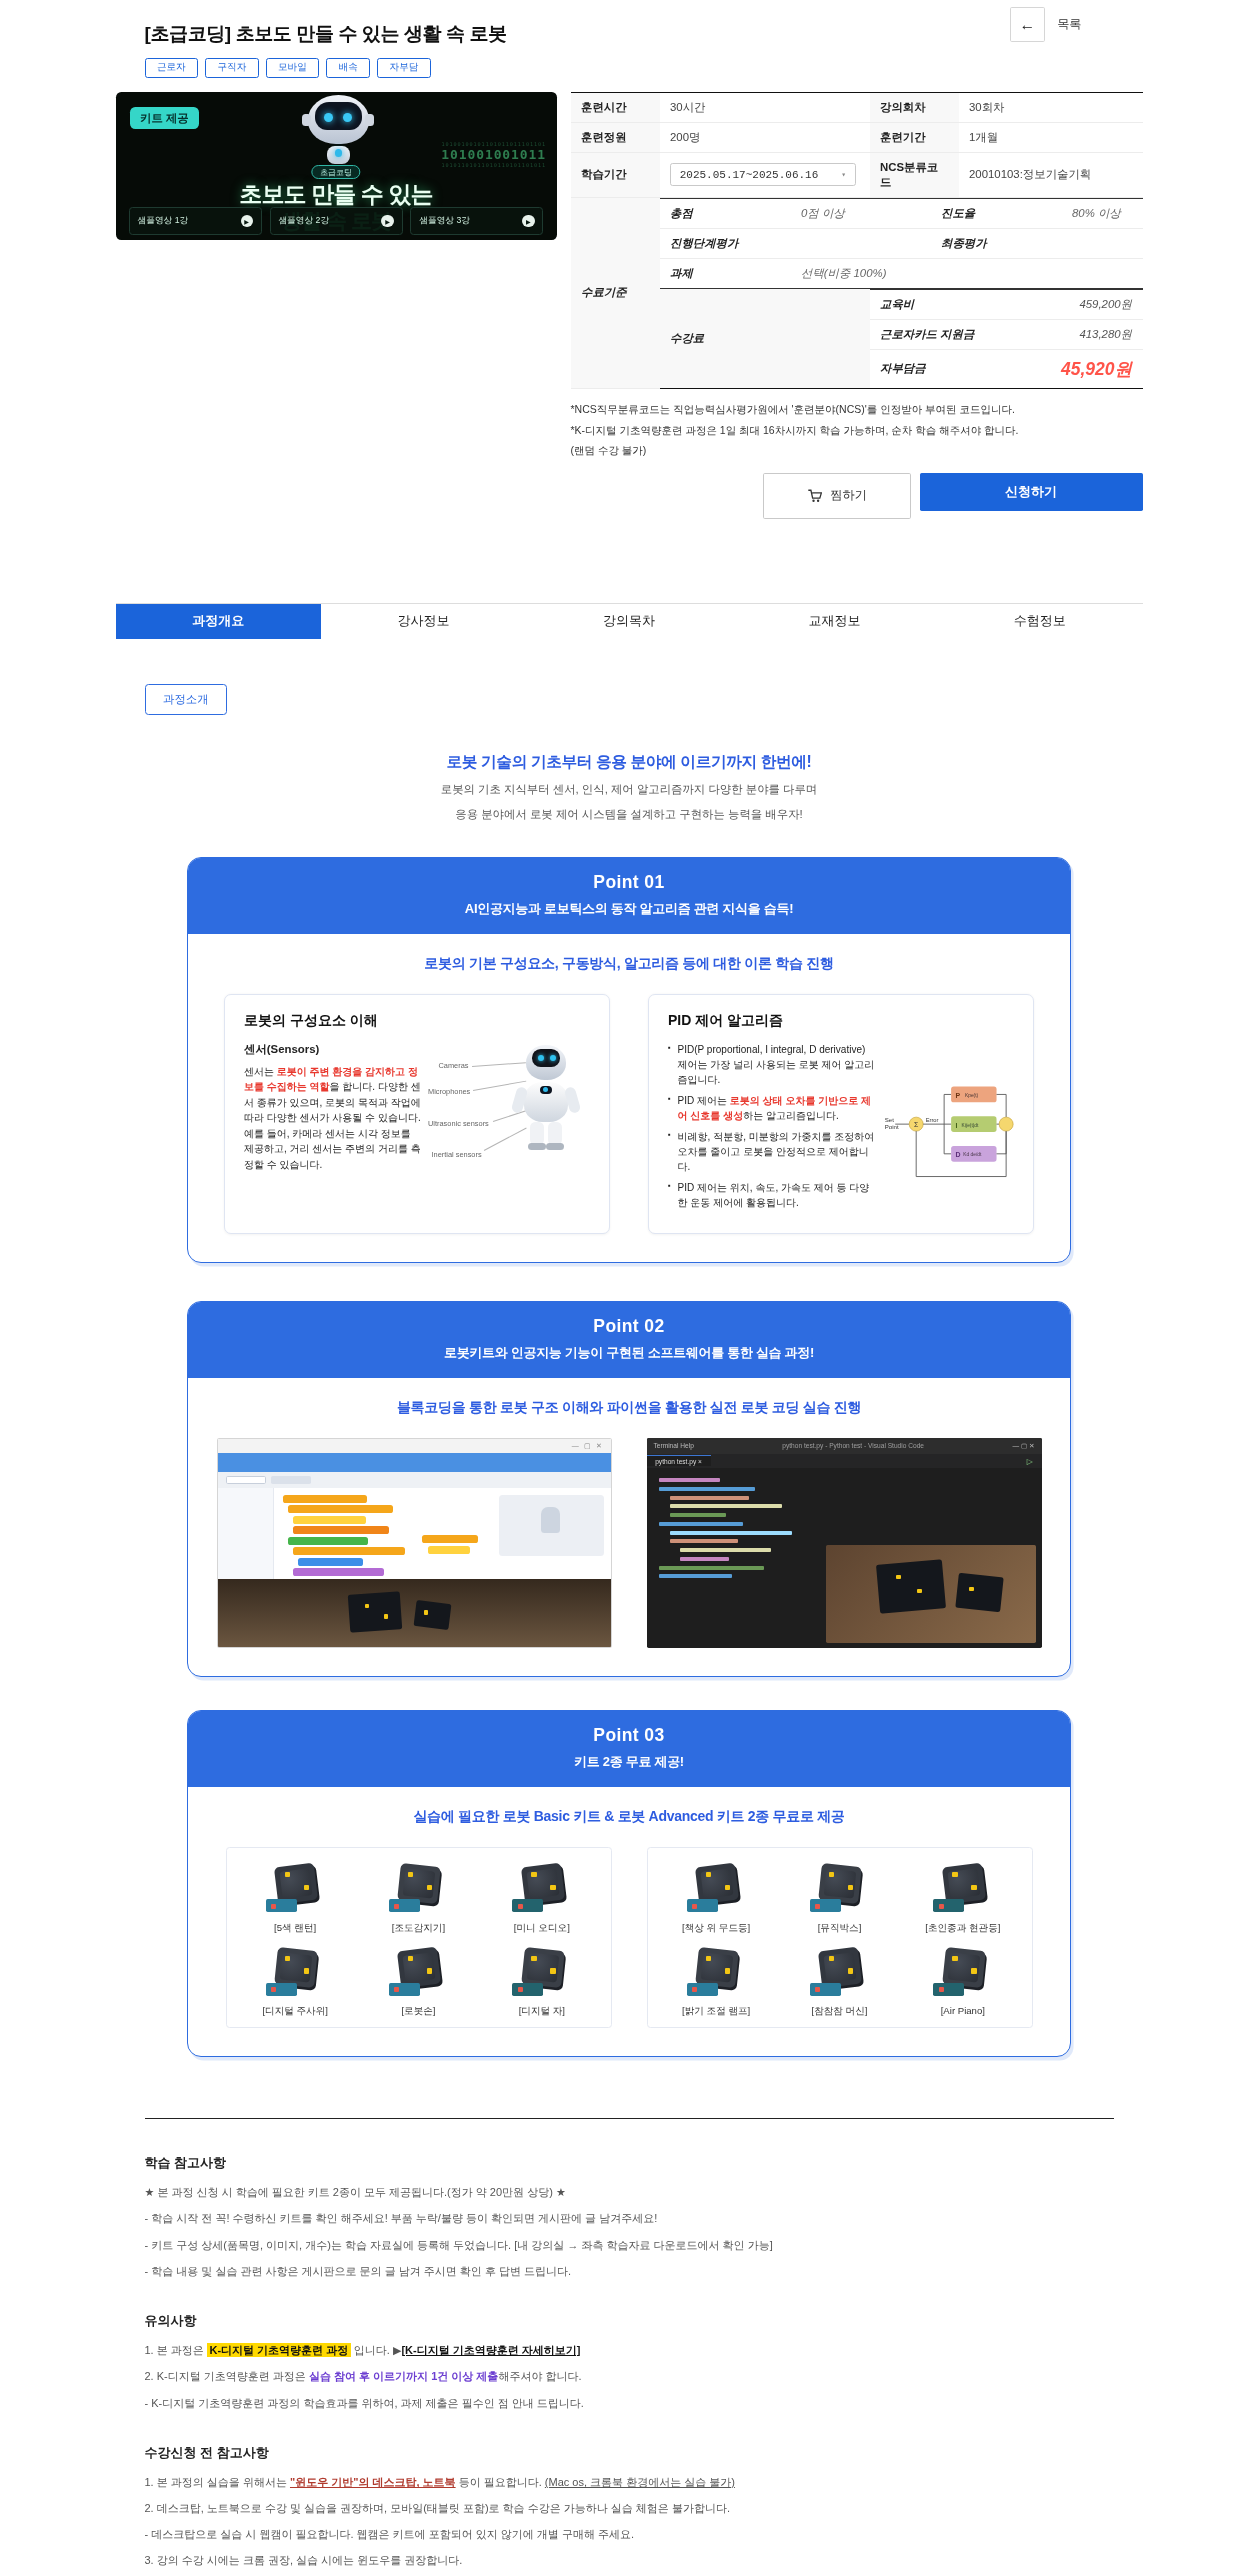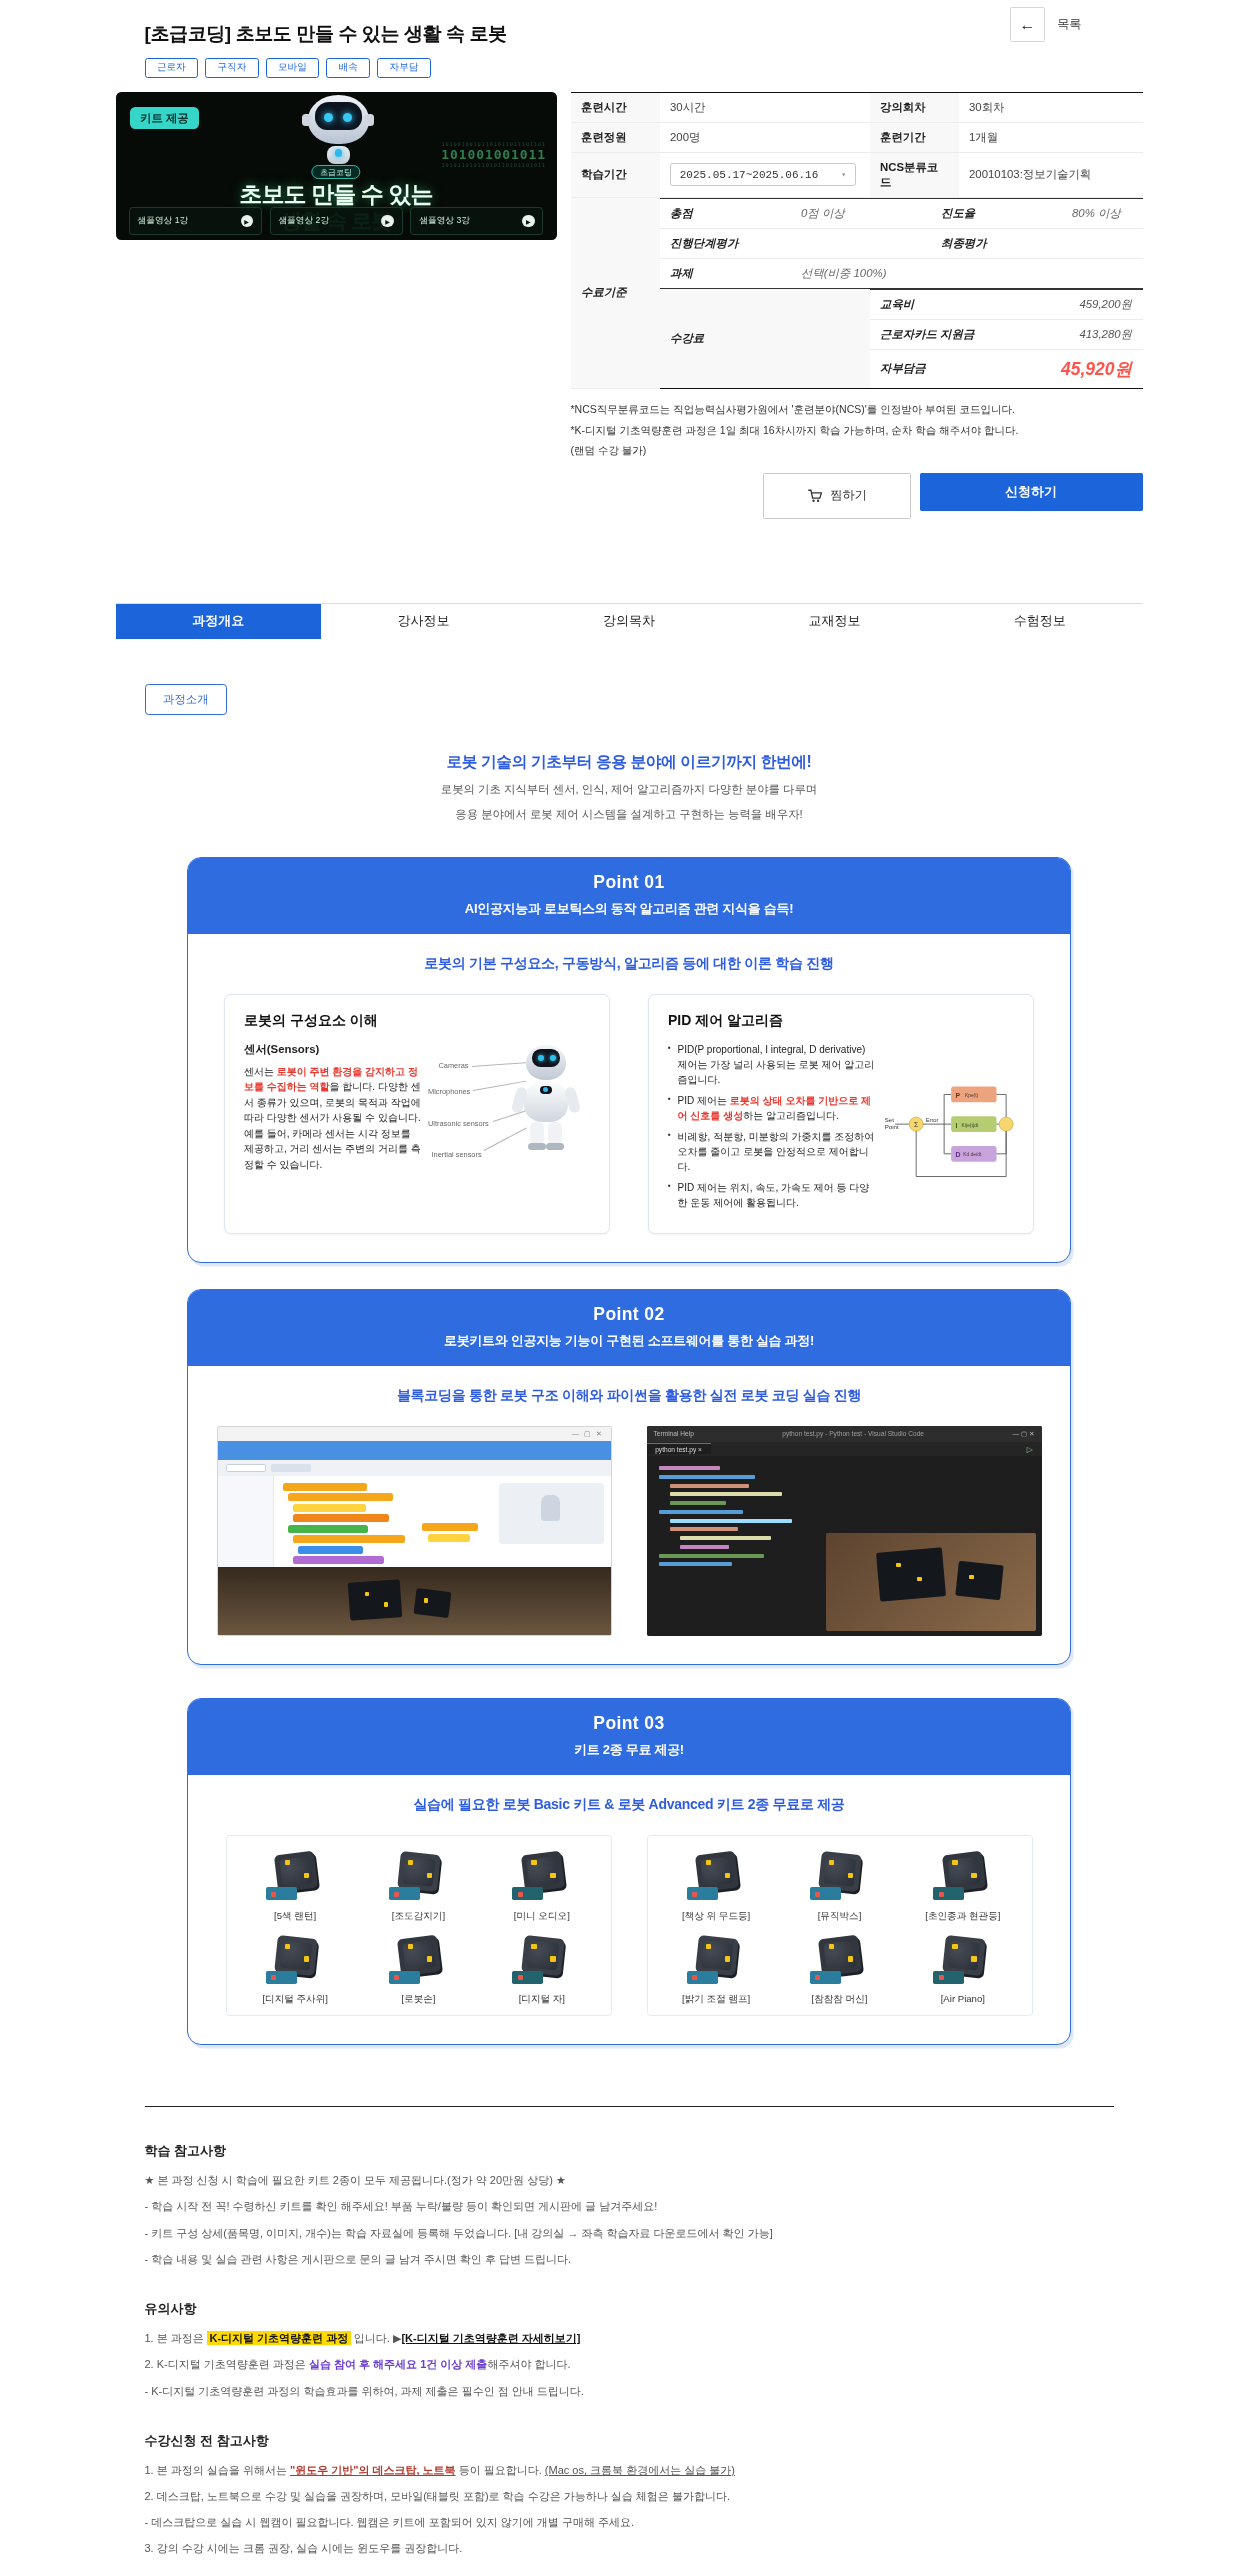--- a/index.html
+++ b/index.html
@@ -412,21 +412,21 @@
               <text x="90" y="73" font-size="5.5" fill="#343">Ki∫e(t)dt</text>
               <text x="83" y="108" font-size="8" font-weight="bold" fill="#5b2d78">D</text>
               <text x="92" y="107" font-size="5.5" fill="#434">Kd de/dt</text>
             </svg>
           </div>
         </div>
       </div>
     </div>
   </div>
 
-  <div class="point-box" style="margin-top:26px;">
+  <div class="point-box" style="margin-top:38px;">
     <div class="point-header">
       <div class="point-number">Point 02</div>
       <div class="point-title">로봇키트와 인공지능 기능이 구현된 소프트웨어를 통한 실습 과정!</div>
     </div>
     <div class="point-body">
       <div class="point-subtitle">블록코딩을 통한 로봇 구조 이해와 파이썬을 활용한 실전 로봇 코딩 실습 진행</div>
       <div class="shots">
 
         <div class="shot block">
           <div class="win-bar">—  ▢  ✕</div>
@@ -641,21 +641,21 @@
       <h3 class="sec-title">학습 참고사항</h3>
       <p class="bline">★ 본 과정 신청 시 학습에 필요한 키트 2종이 모두 제공됩니다.(정가 약 20만원 상당) ★</p>
       <p class="bline">- 학습 시작 전 꼭! 수령하신 키트를 확인 해주세요! 부품 누락/불량 등이 확인되면 게시판에 글 남겨주세요!</p>
       <p class="bline">- 키트 구성 상세(품목명, 이미지, 개수)는 학습 자료실에 등록해 두었습니다. [내 강의실 → 좌측 학습자료 다운로드에서 확인 가능]</p>
       <p class="bline">- 학습 내용 및 실습 관련 사항은 게시판으로 문의 글 남겨 주시면 확인 후 답변 드립니다.</p>
     </div>
 
     <div>
       <h3 class="sec-title">유의사항</h3>
       <p class="bline"><span>1. 본 과정은 </span><span class="hl-yellow">K-디지털 기초역량훈련 과정</span><span> 입니다. ▶</span><span class="dlink">[K-디지털 기초역량훈련 자세히보기]</span></p>
-      <p class="bline"><span>2. K-디지털 기초역량훈련 과정은 </span><span class="purple">실습 참여 후 해주세요 1건 이상 제출</span><span>해주셔야 합니다.</span></p>
+      <p class="bline"><span>2. K-디지털 기초역량훈련 과정은 </span><span class="purple">실습 참여 후 이르기까지 1건 이상 제출</span><span>해주셔야 합니다.</span></p>
       <p class="bline">- K-디지털 기초역량훈련 과정의 학습효과를 위하여, 과제 제출은 필수인 점 안내 드립니다.</p>
     </div>
 
     <div>
       <h3 class="sec-title">수강신청 전 참고사항</h3>
       <p class="bline"><span>1. 본 과정의 실습을 위해서는 </span><span class="winbold">"윈도우 기반"의 데스크탑, 노트북</span><span> 등이 필요합니다. </span><span class="uline">(Mac os, 크롬북 환경에서는 실습 불가)</span></p>
       <p class="bline">2. 데스크탑, 노트북으로 수강 및 실습을 권장하며, 모바일(태블릿 포함)로 학습 수강은 가능하나 실습 체험은 불가합니다.</p>
       <p class="bline">- 데스크탑으로 실습 시 웹캠이 필요합니다. 웹캠은 키트에 포함되어 있지 않기에 개별 구매해 주세요.</p>
       <p class="bline">3. 강의 수강 시에는 크롬 권장, 실습 시에는 윈도우를 권장합니다.</p>
     </div>

